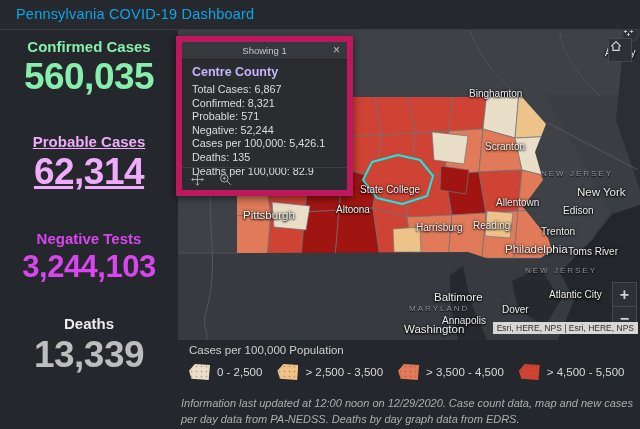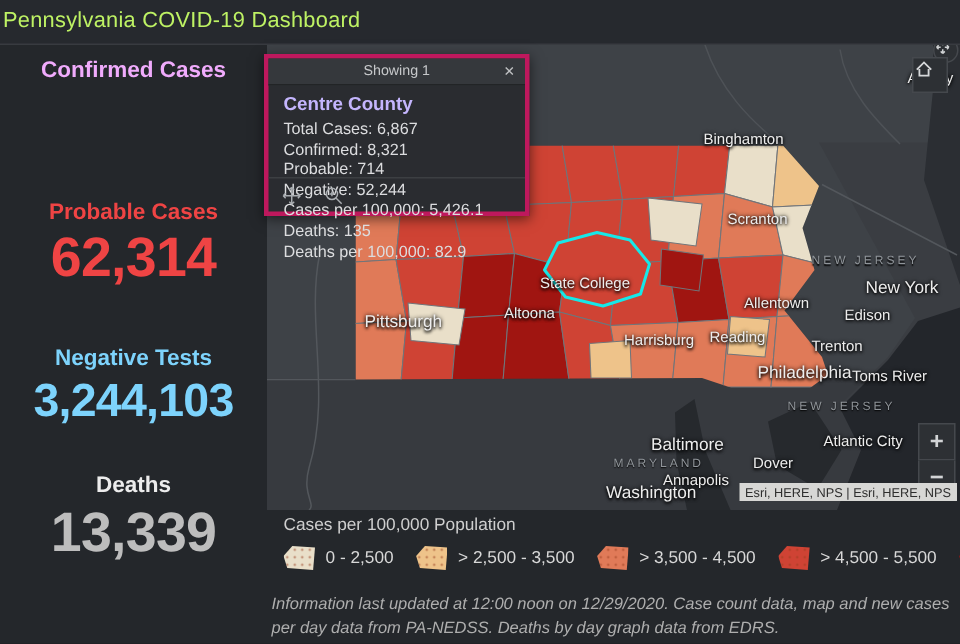--- a/index.html
+++ b/index.html
@@ -1,27 +1,27 @@
 <!DOCTYPE html>
 <html><head>
 <meta charset="utf-8">
 <style>
   html,body{margin:0;padding:0;background:#17191c;}
   #page{position:relative;width:640px;height:429px;background:#24272b;overflow:hidden;
         font-family:"Liberation Sans",sans-serif;-webkit-font-smoothing:antialiased;}
   
   #appbar{position:absolute;left:0;top:0;width:640px;height:29px;background:#26292e;
           border-bottom:1px solid #383b40;}
-  #appbar .title{position:absolute;left:2px;top:0;line-height:29px;font-size:14.5px;
-          color:#bef264;font-weight:500;letter-spacing:.2px;}
+  #appbar .title{position:absolute;left:16px;top:0;line-height:29px;font-size:14.5px;
+          color:#0ea5e9;font-weight:500;letter-spacing:.2px;}
   
   .stat{position:absolute;left:0;width:178px;text-align:center;}
   .stat-label{font-size:15px;font-weight:bold;}
   .stat-value{font-weight:bold;font-size:37px;letter-spacing:-.5px;}
-  .red{color:#f0abfc;} .orange{color:#ef4444;} .green{color:#7dd3fc;}
+  .red{color:#86efac;} .orange{color:#f0abfc;text-decoration:underline;} .green{color:#d946ef;}
   .white{color:#ececec;} .gray{color:#bdbdbd;}
   .stat-value.mid{font-size:31px;}
   
   #map{position:absolute;left:178px;top:30px;width:462px;height:310px;background:#3e4247;overflow:hidden;}
   #map svg{position:absolute;left:0;top:0;}
   .city{position:absolute;font-size:10px;color:#ededed;white-space:nowrap;
         text-shadow:0 1px 2px #000,0 0 3px #000;pointer-events:none;}
   .city.lg{font-size:11.5px;}
   .region-label{position:absolute;font-size:8px;letter-spacing:2px;color:#90959a;white-space:nowrap;
         text-shadow:0 1px 1px #000;pointer-events:none;}
@@ -29,22 +29,22 @@
   .mapbtn{position:absolute;background:#2d3034;color:#d2d4d6;border:1px solid #45484d;
         display:flex;align-items:center;justify-content:center;cursor:pointer;box-sizing:border-box;}
   #home-btn{left:430px;top:8px;width:24px;height:24px;}
   #expand-btn{left:444px;top:-5px;width:17px;height:17px;border-radius:50%;background:#2d3034;}
   #zoomctrl{position:absolute;left:434px;top:252px;width:25px;height:50px;}
   #zoom-in,#zoom-out{position:absolute;left:0;width:25px;height:25px;font-size:16px;font-weight:bold;}
   #zoom-in{top:0;} #zoom-out{top:25px;border-top:none;}
   #attribution{position:absolute;right:2px;top:292px;background:#d7d7d5;color:#2e2e2e;
         font-size:8.5px;padding:1px 4px;white-space:nowrap;}
   
-  #popup{position:absolute;left:176px;top:36px;width:177px;height:108px;background:#2a2c30;
-        border:3px solid #be185d;box-shadow:0 2px 8px rgba(0,0,0,.55);z-index:5;box-sizing:border-box;}
+  #popup{position:absolute;left:176px;top:36px;width:177px;height:160px;background:#2a2c30;
+        border:6px solid #be185d;box-shadow:0 2px 8px rgba(0,0,0,.55);z-index:5;box-sizing:border-box;}
   #popup-header{position:relative;height:17px;background:#35383c;border-bottom:1px solid #222426;}
   #popup-header .ph-text{display:block;text-align:center;font-size:9.5px;color:#c6c8ca;line-height:17px;}
   #popup-close{position:absolute;right:4px;top:0;line-height:17px;font-size:12px;color:#bfc1c3;cursor:pointer;padding:0 3px;}
   #popup-body{padding:5px 10px 3px 10px;}
   #popup-title{font-size:12.5px;font-weight:bold;color:#c4b5fd;margin-bottom:4px;}
   .popup-line{font-size:10.8px;color:#dcdddf;line-height:13.6px;}
   #popup-footer{position:absolute;left:0;right:0;bottom:0;height:22px;border-top:1px solid #3c3f42;
         display:flex;align-items:center;gap:15px;padding-left:9px;}
   .pf-icon{width:13px;height:13px;cursor:pointer;}
   
@@ -66,20 +66,23 @@
 <body>
 
 <div id="page">
 
   <div id="appbar">
     <span class="title">Pennsylvania COVID-19 Dashboard</span>
   </div>
 
   <div class="stat" style="top:38px">
     <div class="stat-label red">Confirmed Cases</div>
+  </div>
+  <div class="stat" style="top:56px">
+    <div class="stat-value red">560,035</div>
   </div>
 
   <div class="stat" style="top:133px">
     <div class="stat-label orange">Probable Cases</div>
   </div>
   <div class="stat" style="top:151px">
     <div class="stat-value orange">62,314</div>
   </div>
 
   <div class="stat" style="top:230px">
@@ -211,21 +214,21 @@
 
   <div id="popup">
     <div id="popup-header">
       <span class="ph-text">Showing 1</span>
       <span id="popup-close">×</span>
     </div>
     <div id="popup-body">
       <div id="popup-title">Centre County</div>
       <div class="popup-line">Total Cases: 6,867</div>
       <div class="popup-line">Confirmed: 8,321</div>
-      <div class="popup-line">Probable: 714</div>
+      <div class="popup-line">Probable: 571</div>
       <div class="popup-line">Negative: 52,244</div>
       <div class="popup-line">Cases per 100,000: 5,426.1</div>
       <div class="popup-line">Deaths: 135</div>
       <div class="popup-line">Deaths per 100,000: 82.9</div>
     </div>
     <div id="popup-footer">
       <svg class="pf-icon" viewBox="0 0 16 16">
         <path d="M8 1 V15 M1 8 H15 M8 1 L6 3 M8 1 L10 3 M8 15 L6 13 M8 15 L10 13 M1 8 L3 6 M1 8 L3 10 M15 8 L13 6 M15 8 L13 10" stroke="#a9adb1" stroke-width="1.2" fill="none"></path>
       </svg>
       <svg class="pf-icon" viewBox="0 0 16 16">

